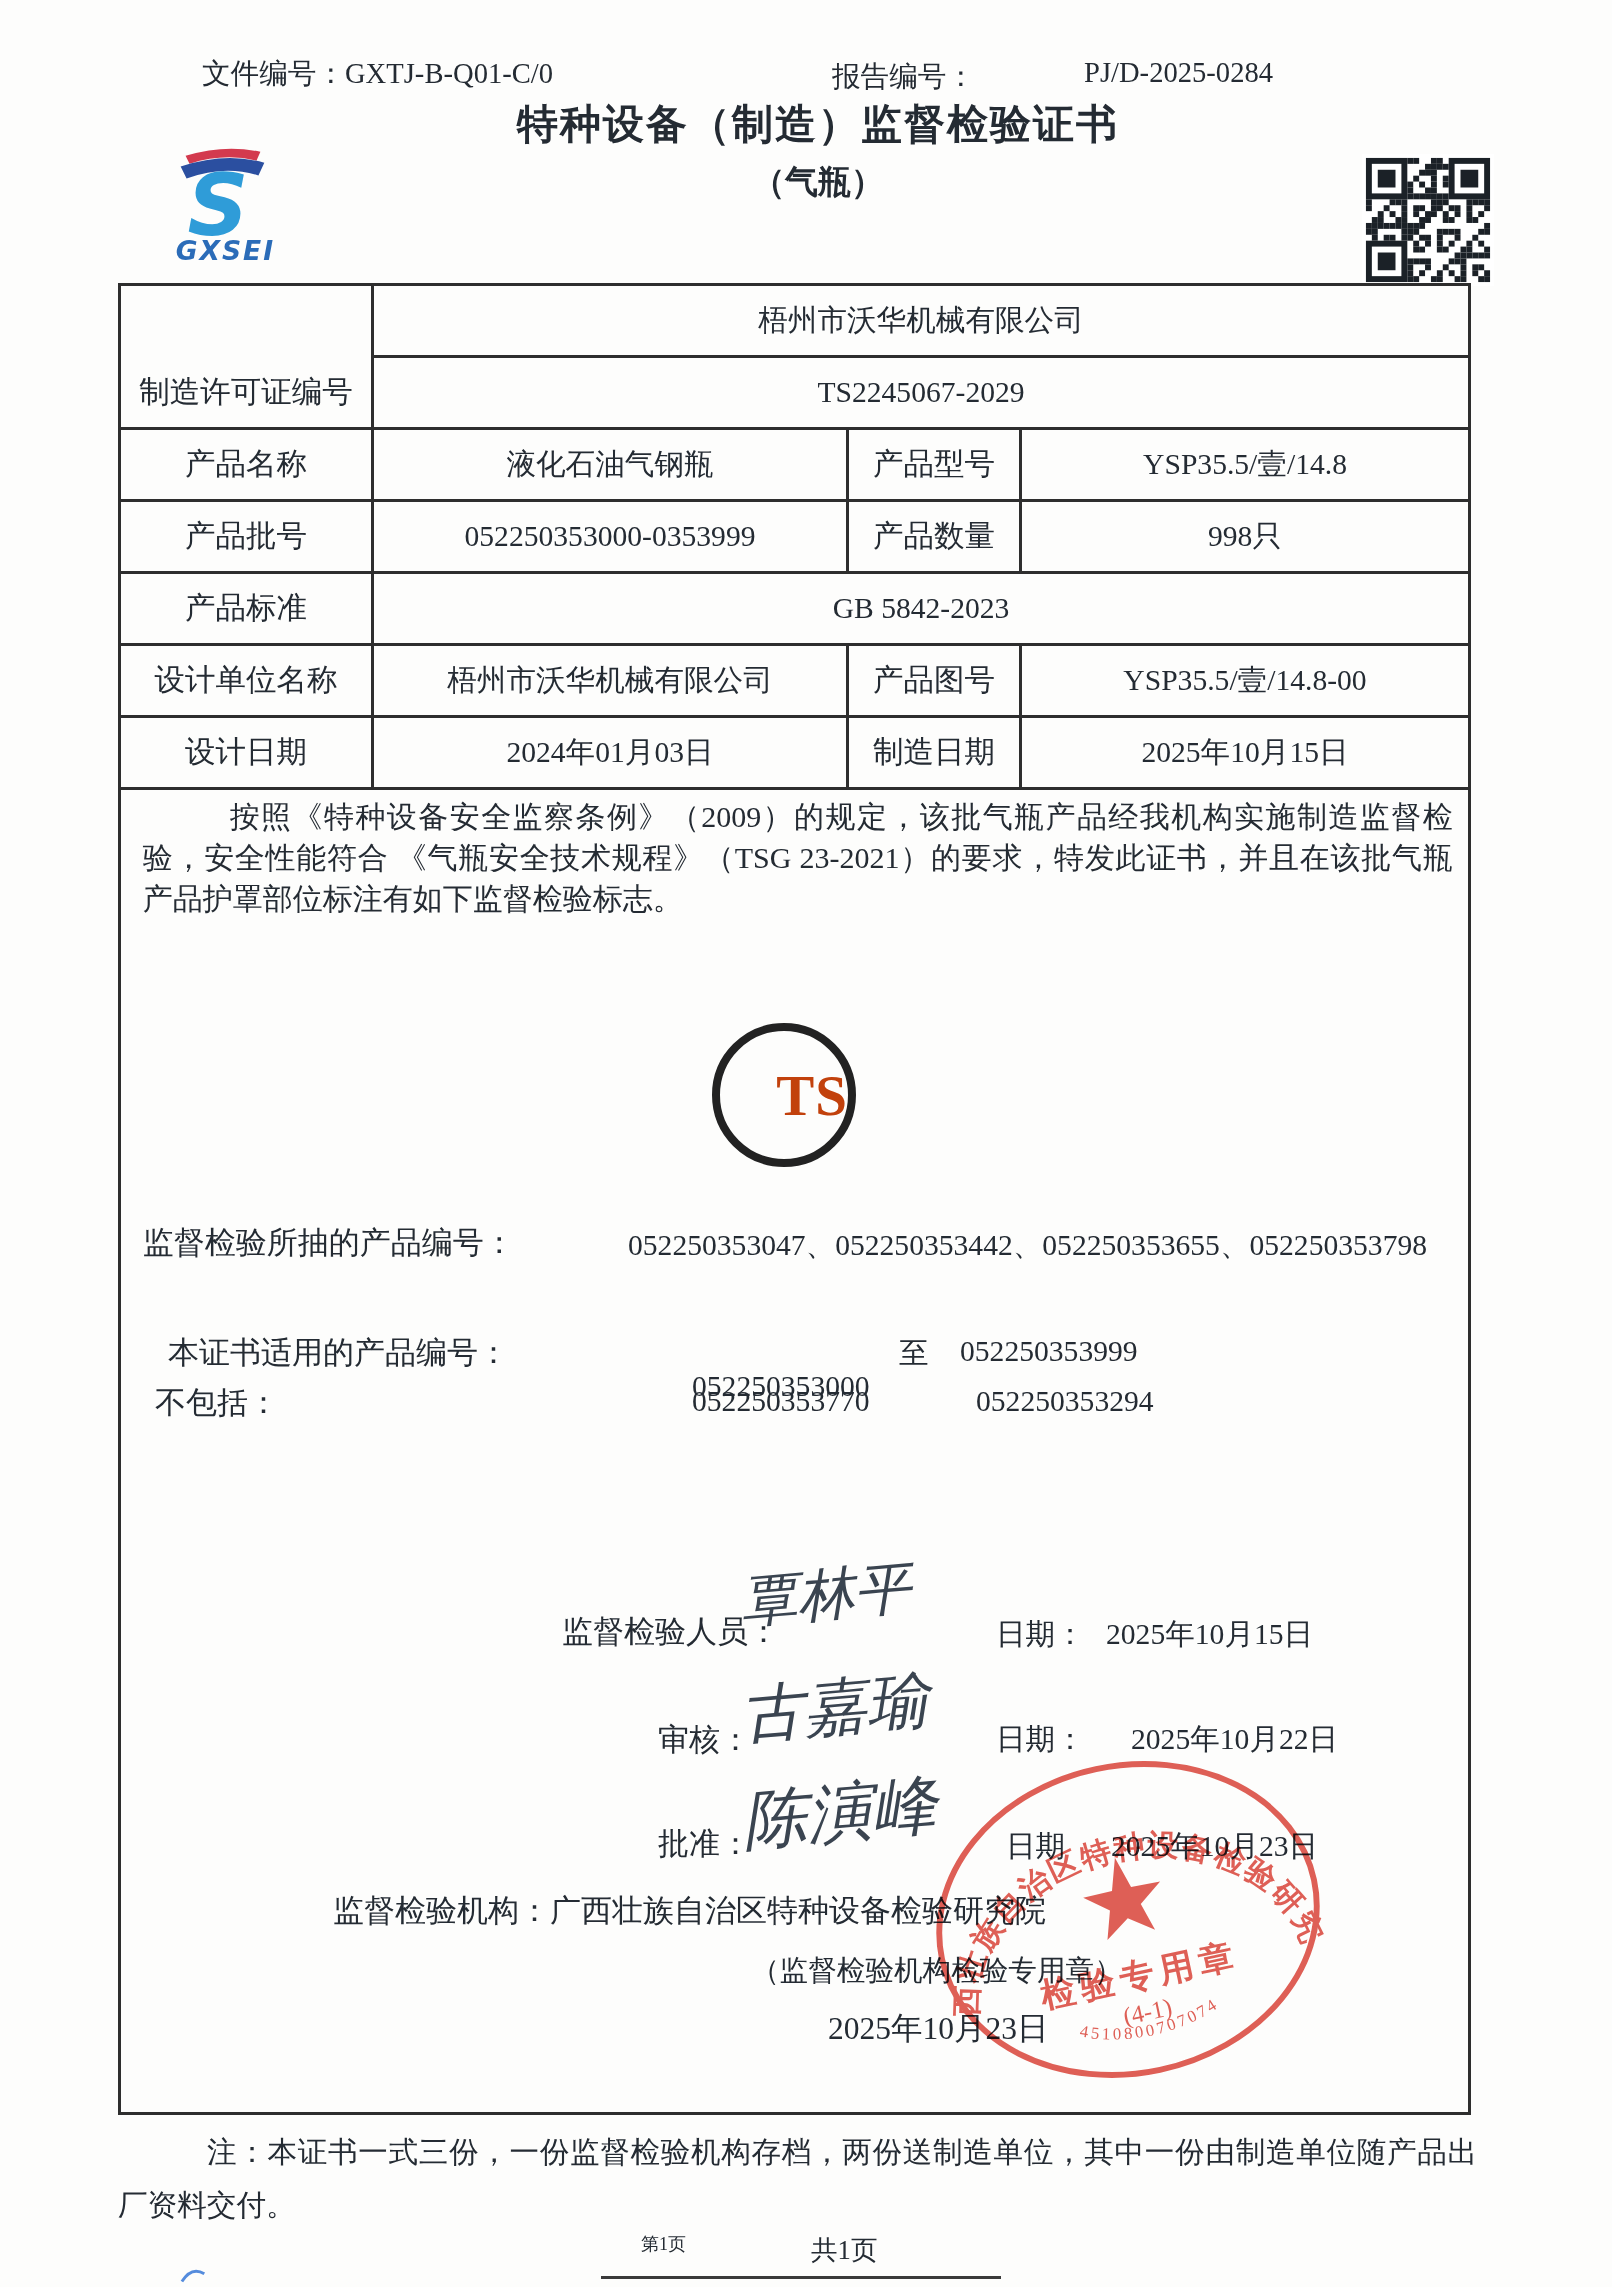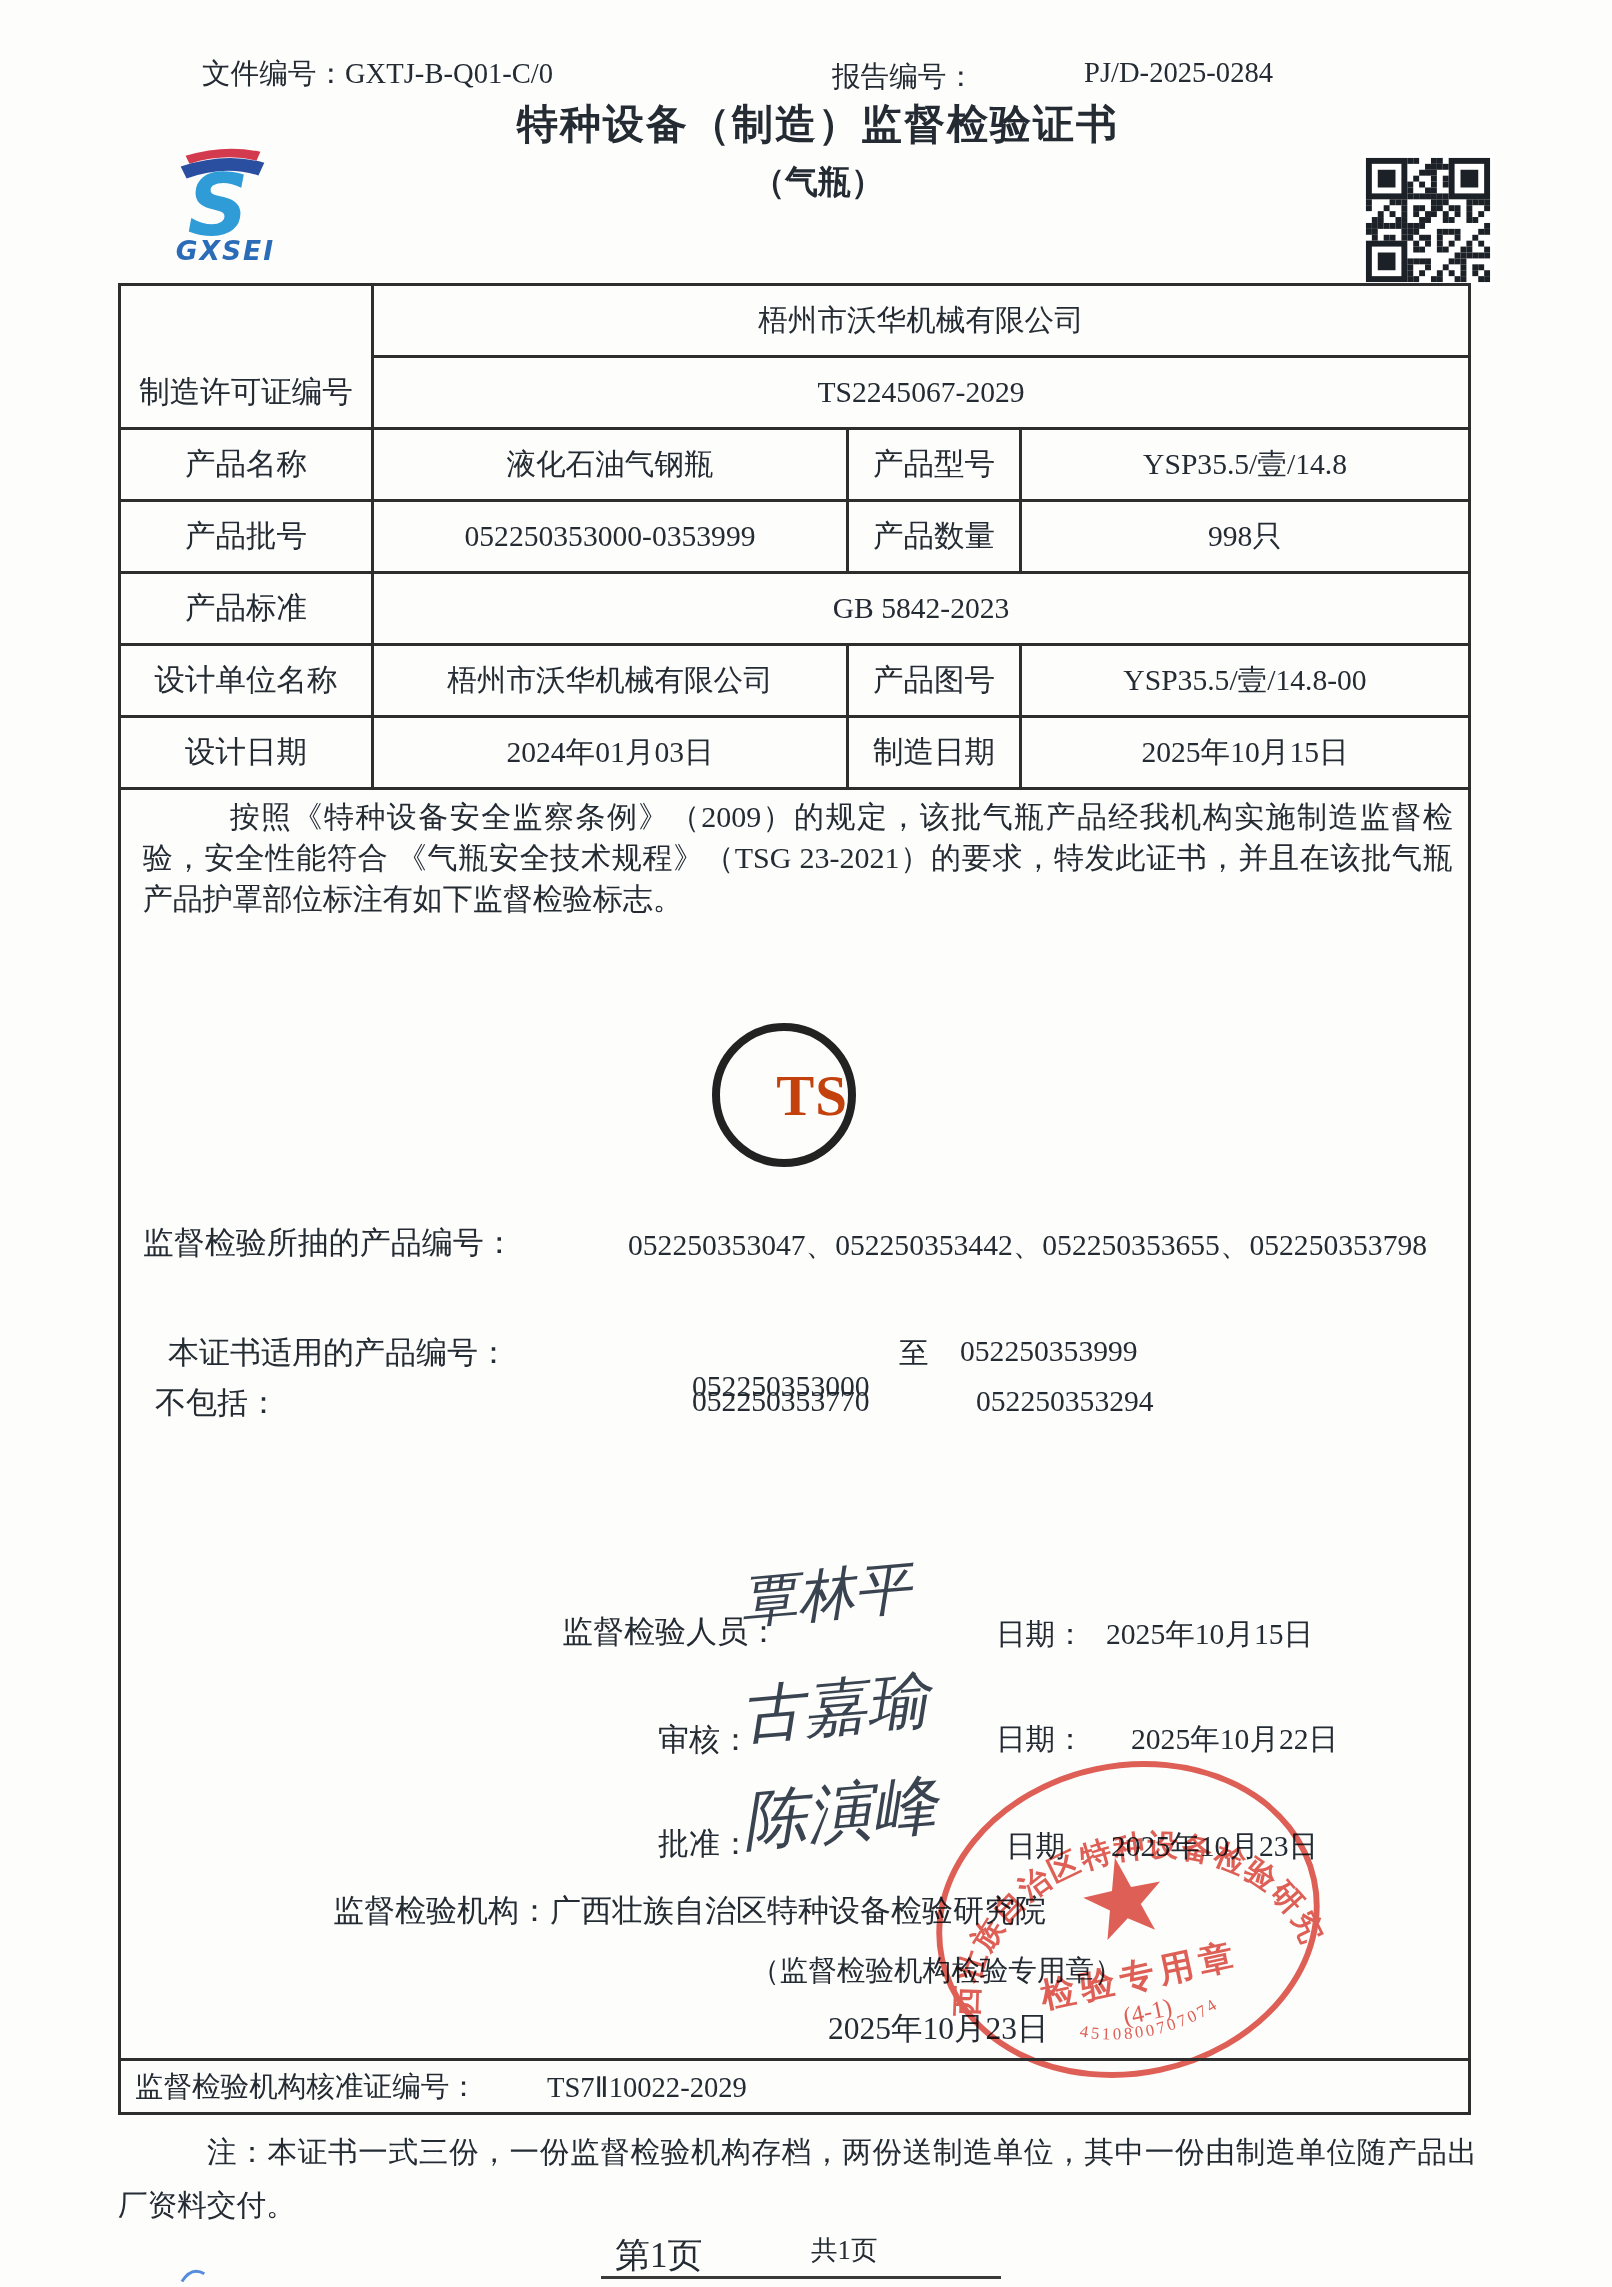--- a/index.html
+++ b/index.html
@@ -310,28 +310,24 @@
     </text>
     <polygon fill="#dd4f44" points="210,106 219.9,138.4 249.9,139 226,157.2 234.7,186 210,168.8 185.3,186 194,157.2 170.1,139 200.1,138.4"></polygon>
     <text x="210" y="240" font-size="35" letter-spacing="6" text-anchor="middle" fill="#dd4f44" font-weight="bold">检验专用章</text>
     <text x="210" y="274" font-size="25" text-anchor="middle" fill="#dd4f44">(4-1)</text>
     <path id="stampBot" d="M 78,232 A 155,122 0 0 0 342,232" fill="none"></path>
     <text font-size="17" fill="#dd4f44" letter-spacing="3">
       <textPath href="#stampBot" startOffset="50%" text-anchor="middle">4510800707074</textPath>
     </text>
   </svg>
 
-  <div class="bottom-row">
-    <span class="lab">监督检验机构核准证编号：</span>
-    <span class="v">TS7Ⅱ10022-2029</span>
-  </div>
 </div>
 
 <div class="abs note">注：本证书一式三份，一份监督检验机构存档，两份送制造单位，其中一份由制造单位随产品出厂资料交付。</div>
 
-<span class="abs" style="left:615px;top:2232px;font-size:35px;">第1页</span>
+<span class="abs" style="left:641px;top:2232px;font-size:18px;">第1页</span>
 <span class="abs" style="left:811px;top:2232px;font-size:26.6px;">共1页</span>
 <div class="abs footer-line"></div>
 
 <svg class="abs" style="left:177px;top:2260px;" width="39" height="27.6" viewBox="0 0 40 28">
   <path d="M5,22 Q15,6 28,14" stroke="#2a6fd4" stroke-width="3" fill="none" opacity="0.8"></path>
 </svg>
 
 
 </body></html>

